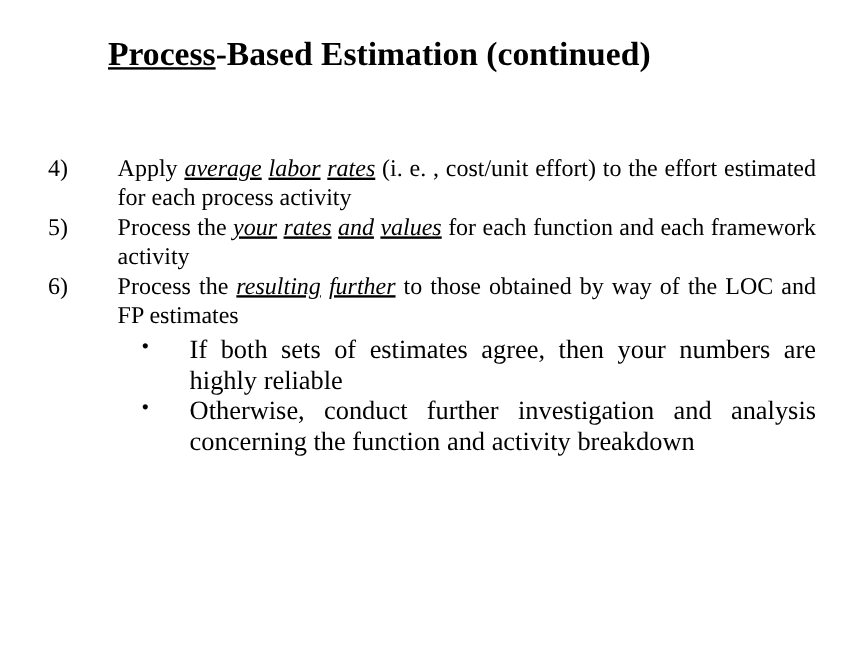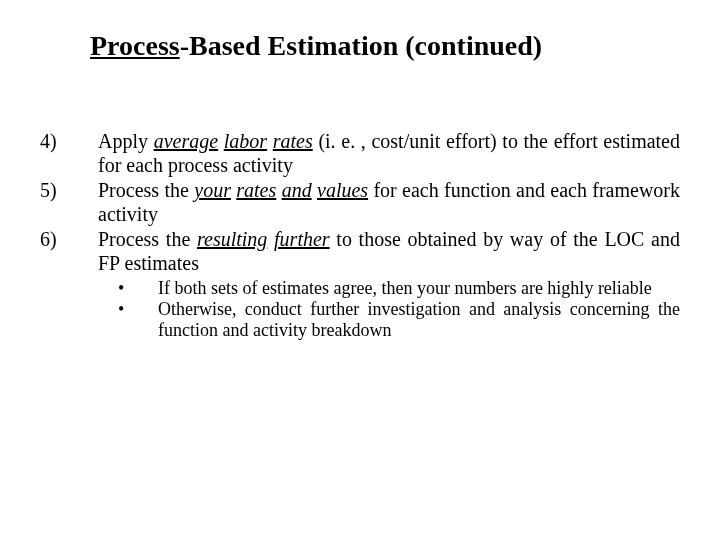--- a/index.html
+++ b/index.html
@@ -66,21 +66,21 @@
   }
   .bullet {
     width: 40px;
     font-size: 18px;
     text-align: left;
     flex-shrink: 0;
     line-height: 1.18;
   }
   .sub-text {
     flex: 1;
-    font-size: 18px;
+    font-size: 22px;
     text-align: justify;
     line-height: 1.18;
   }
 </style>
 </head>
 <body>
 
 <div class="slide">
 
   <div class="title">

